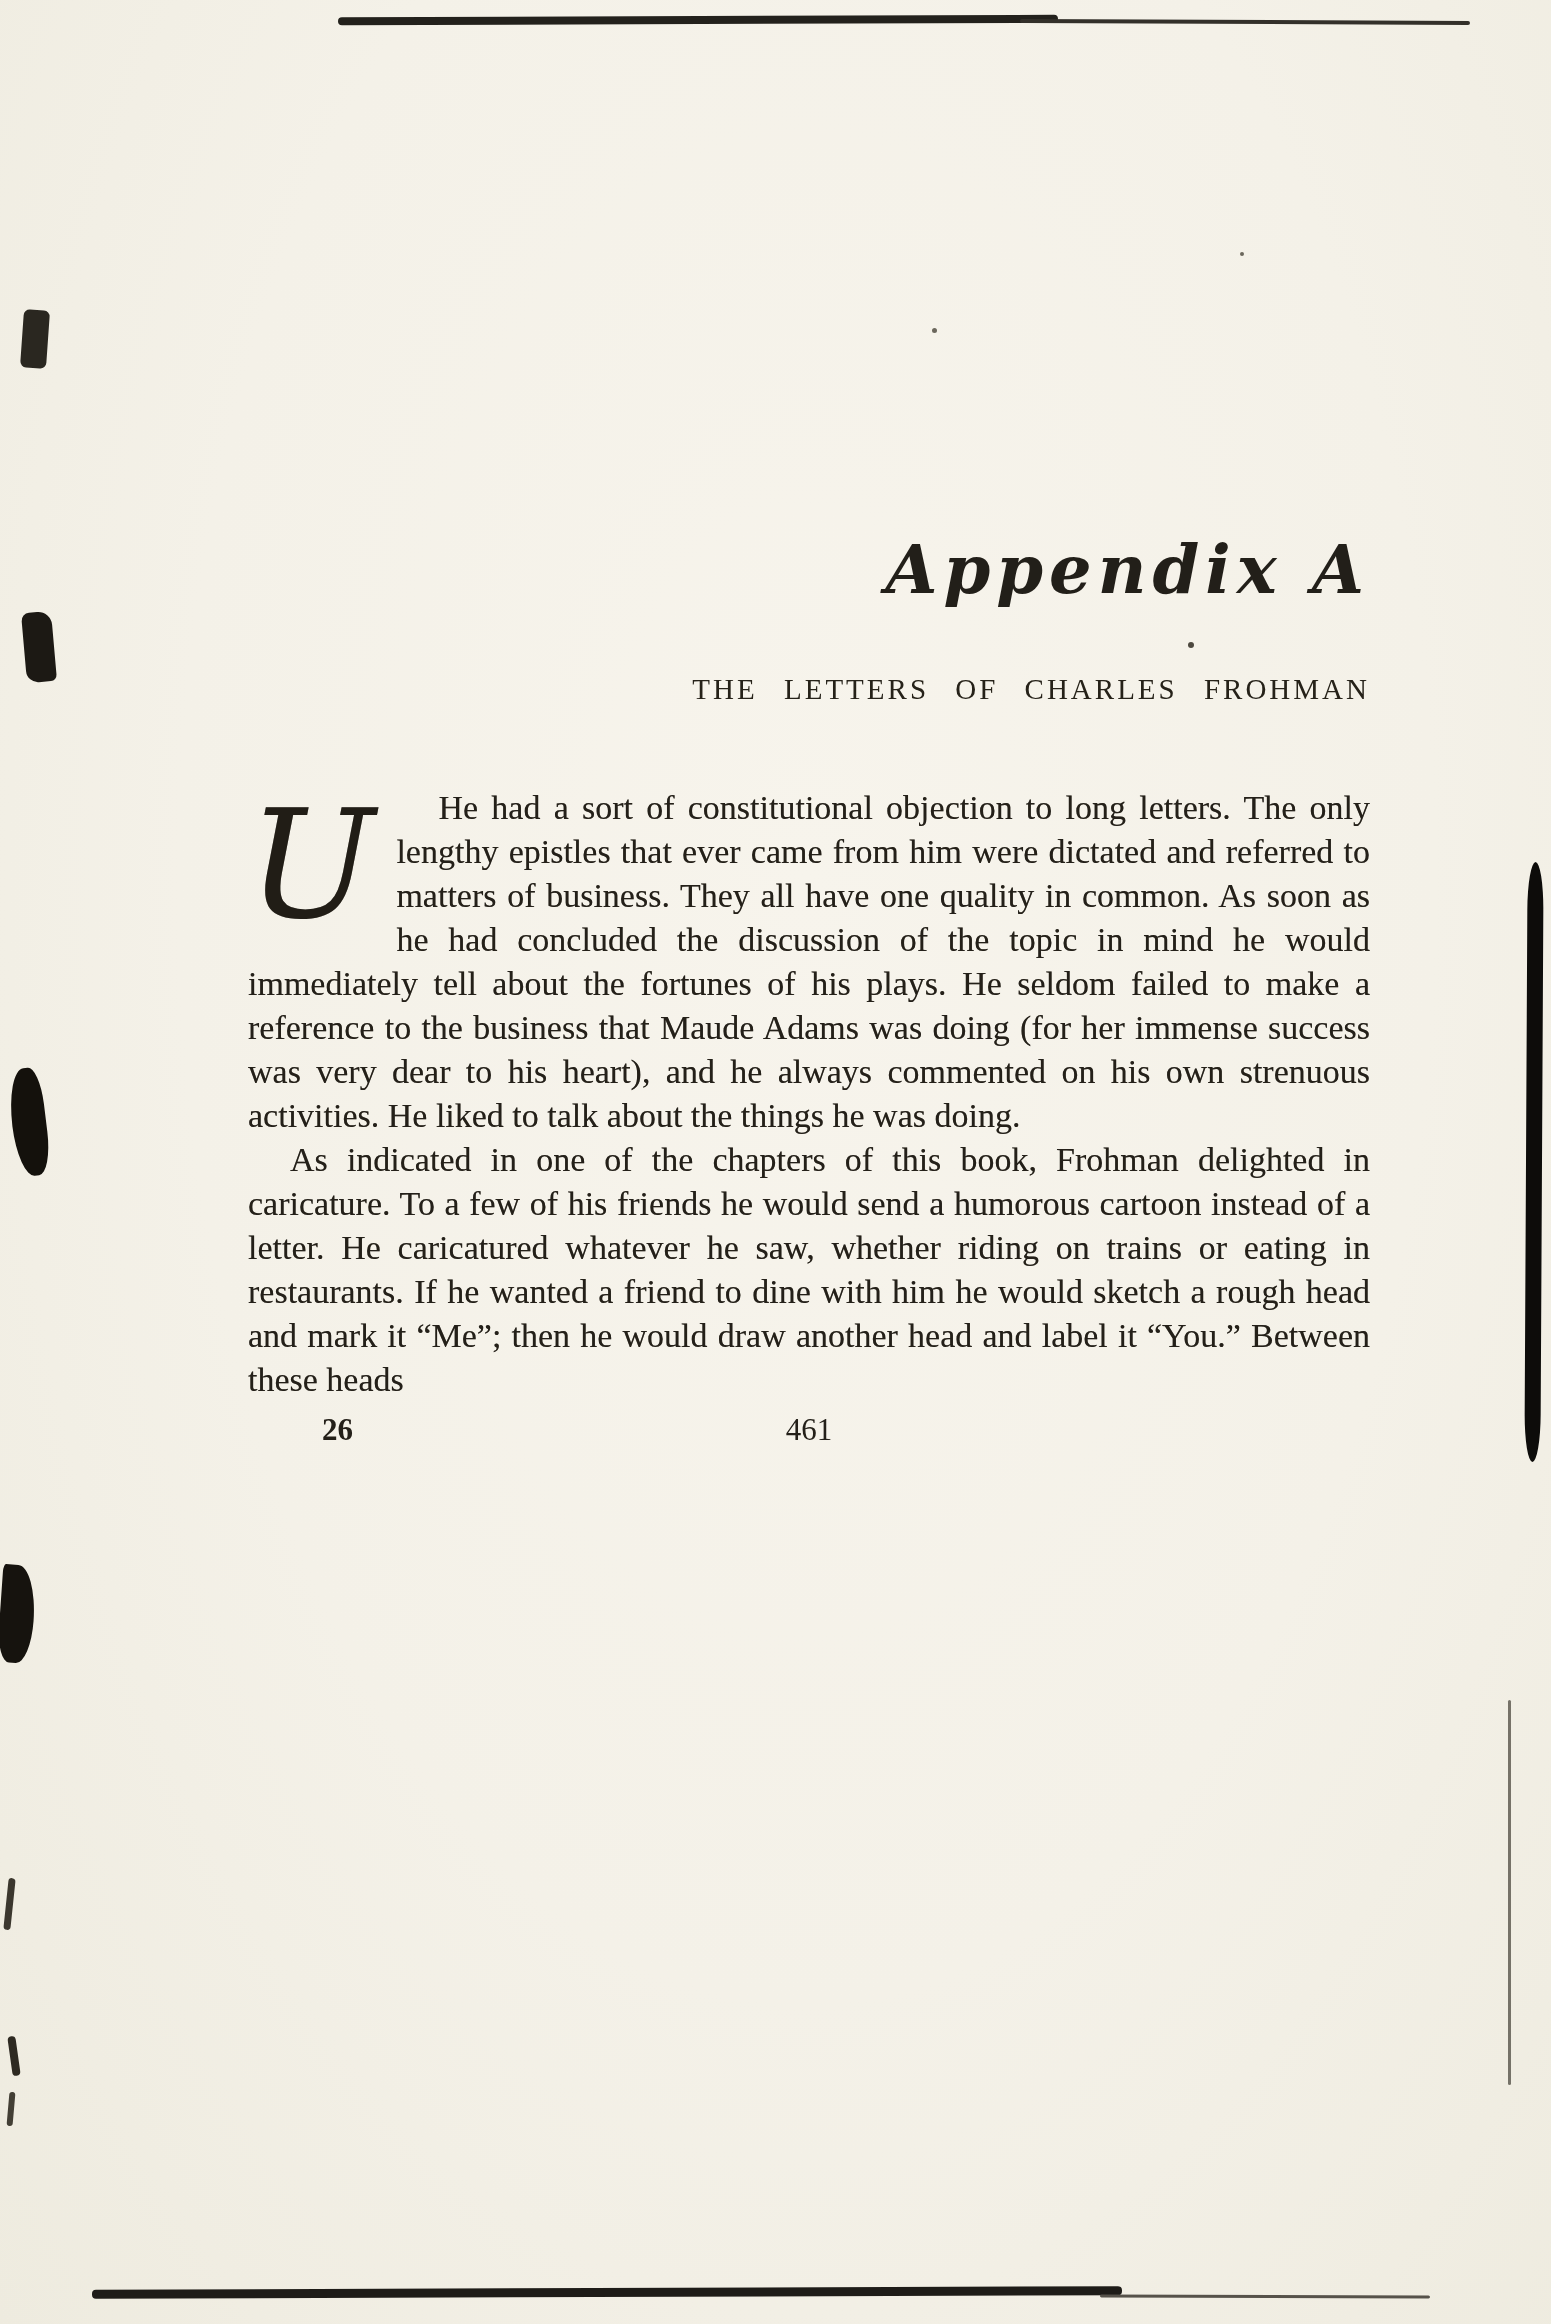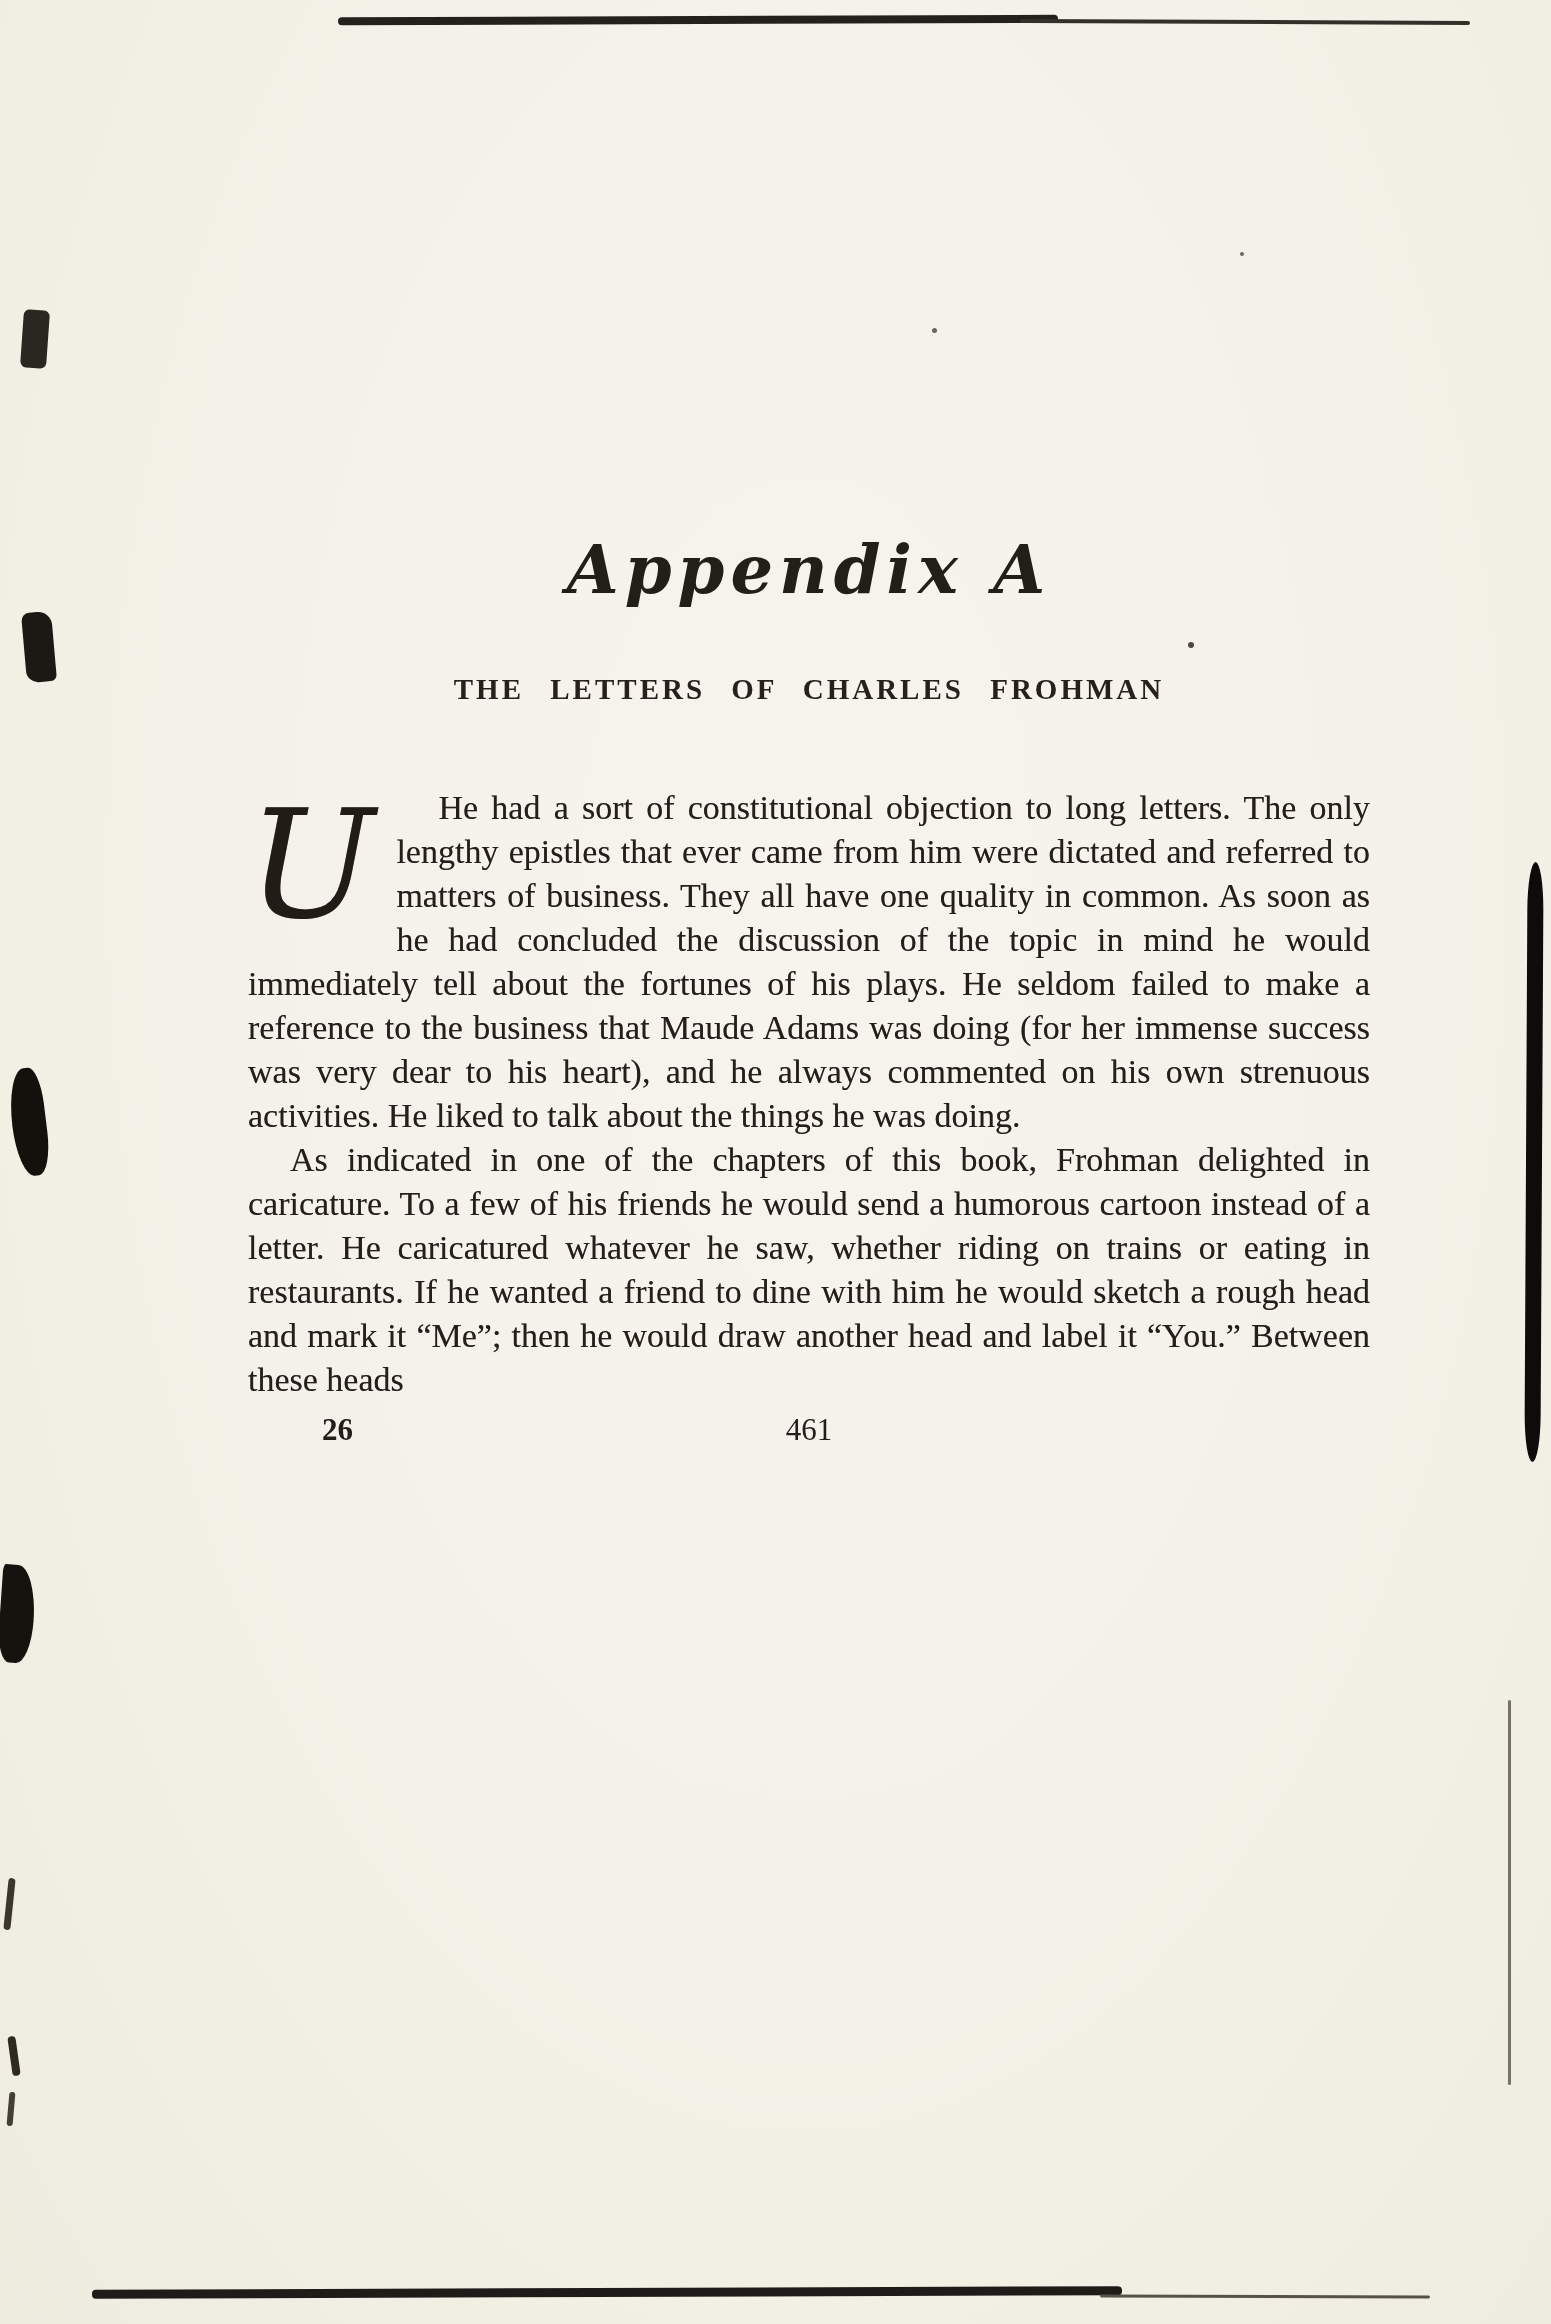--- a/index.html
+++ b/index.html
@@ -30,30 +30,30 @@
   .dash-g{left:8px;top:2092px;width:6px;height:34px;background:#433f35;border-radius:3px;transform:rotate(5deg);}
   .speck{position:absolute;background:#6b675c;border-radius:50%;}
   .speck-1{left:932px;top:328px;width:5px;height:5px;}
   .speck-2{left:1188px;top:642px;width:6px;height:6px;background:#4d493f;}
   .speck-3{left:1240px;top:252px;width:4px;height:4px;}
 
   
   .content{position:absolute;left:248px;top:530px;width:1122px;}
   .title{
     margin:0 0 64px 0;
-    text-align:center;
+    text-align:right;
     font-family:"DejaVu Serif","Liberation Serif",serif;
     font-style:italic;font-weight:600;
     font-size:67px;letter-spacing:6px;
     color:#221f19;
   }
   .subtitle{
     margin:0 0 80px 0;
-    text-align:center;
-    font-size:29px;font-weight:700;
+    text-align:right;
+    font-size:29px;font-weight:400;
     letter-spacing:3px;word-spacing:16px;
     color:#262219;
   }
   .bodytext p{
     margin:0;
     font-size:34px;line-height:44px;
     text-align:justify;
     text-shadow:0 0 0.5px rgba(36,30,22,0.45);
   }
   .para{text-indent:42px;}

